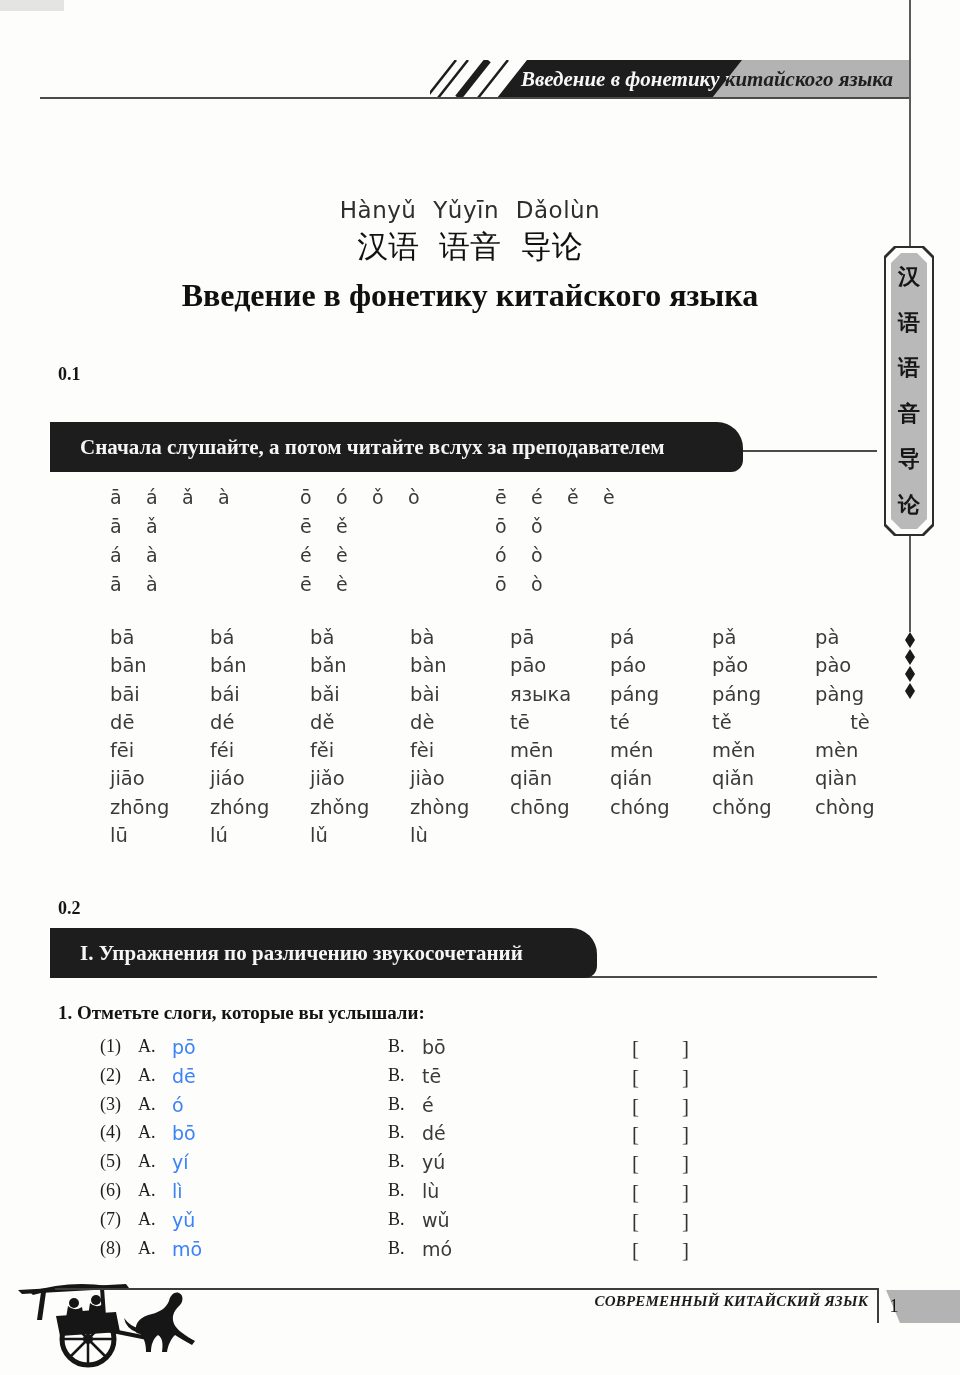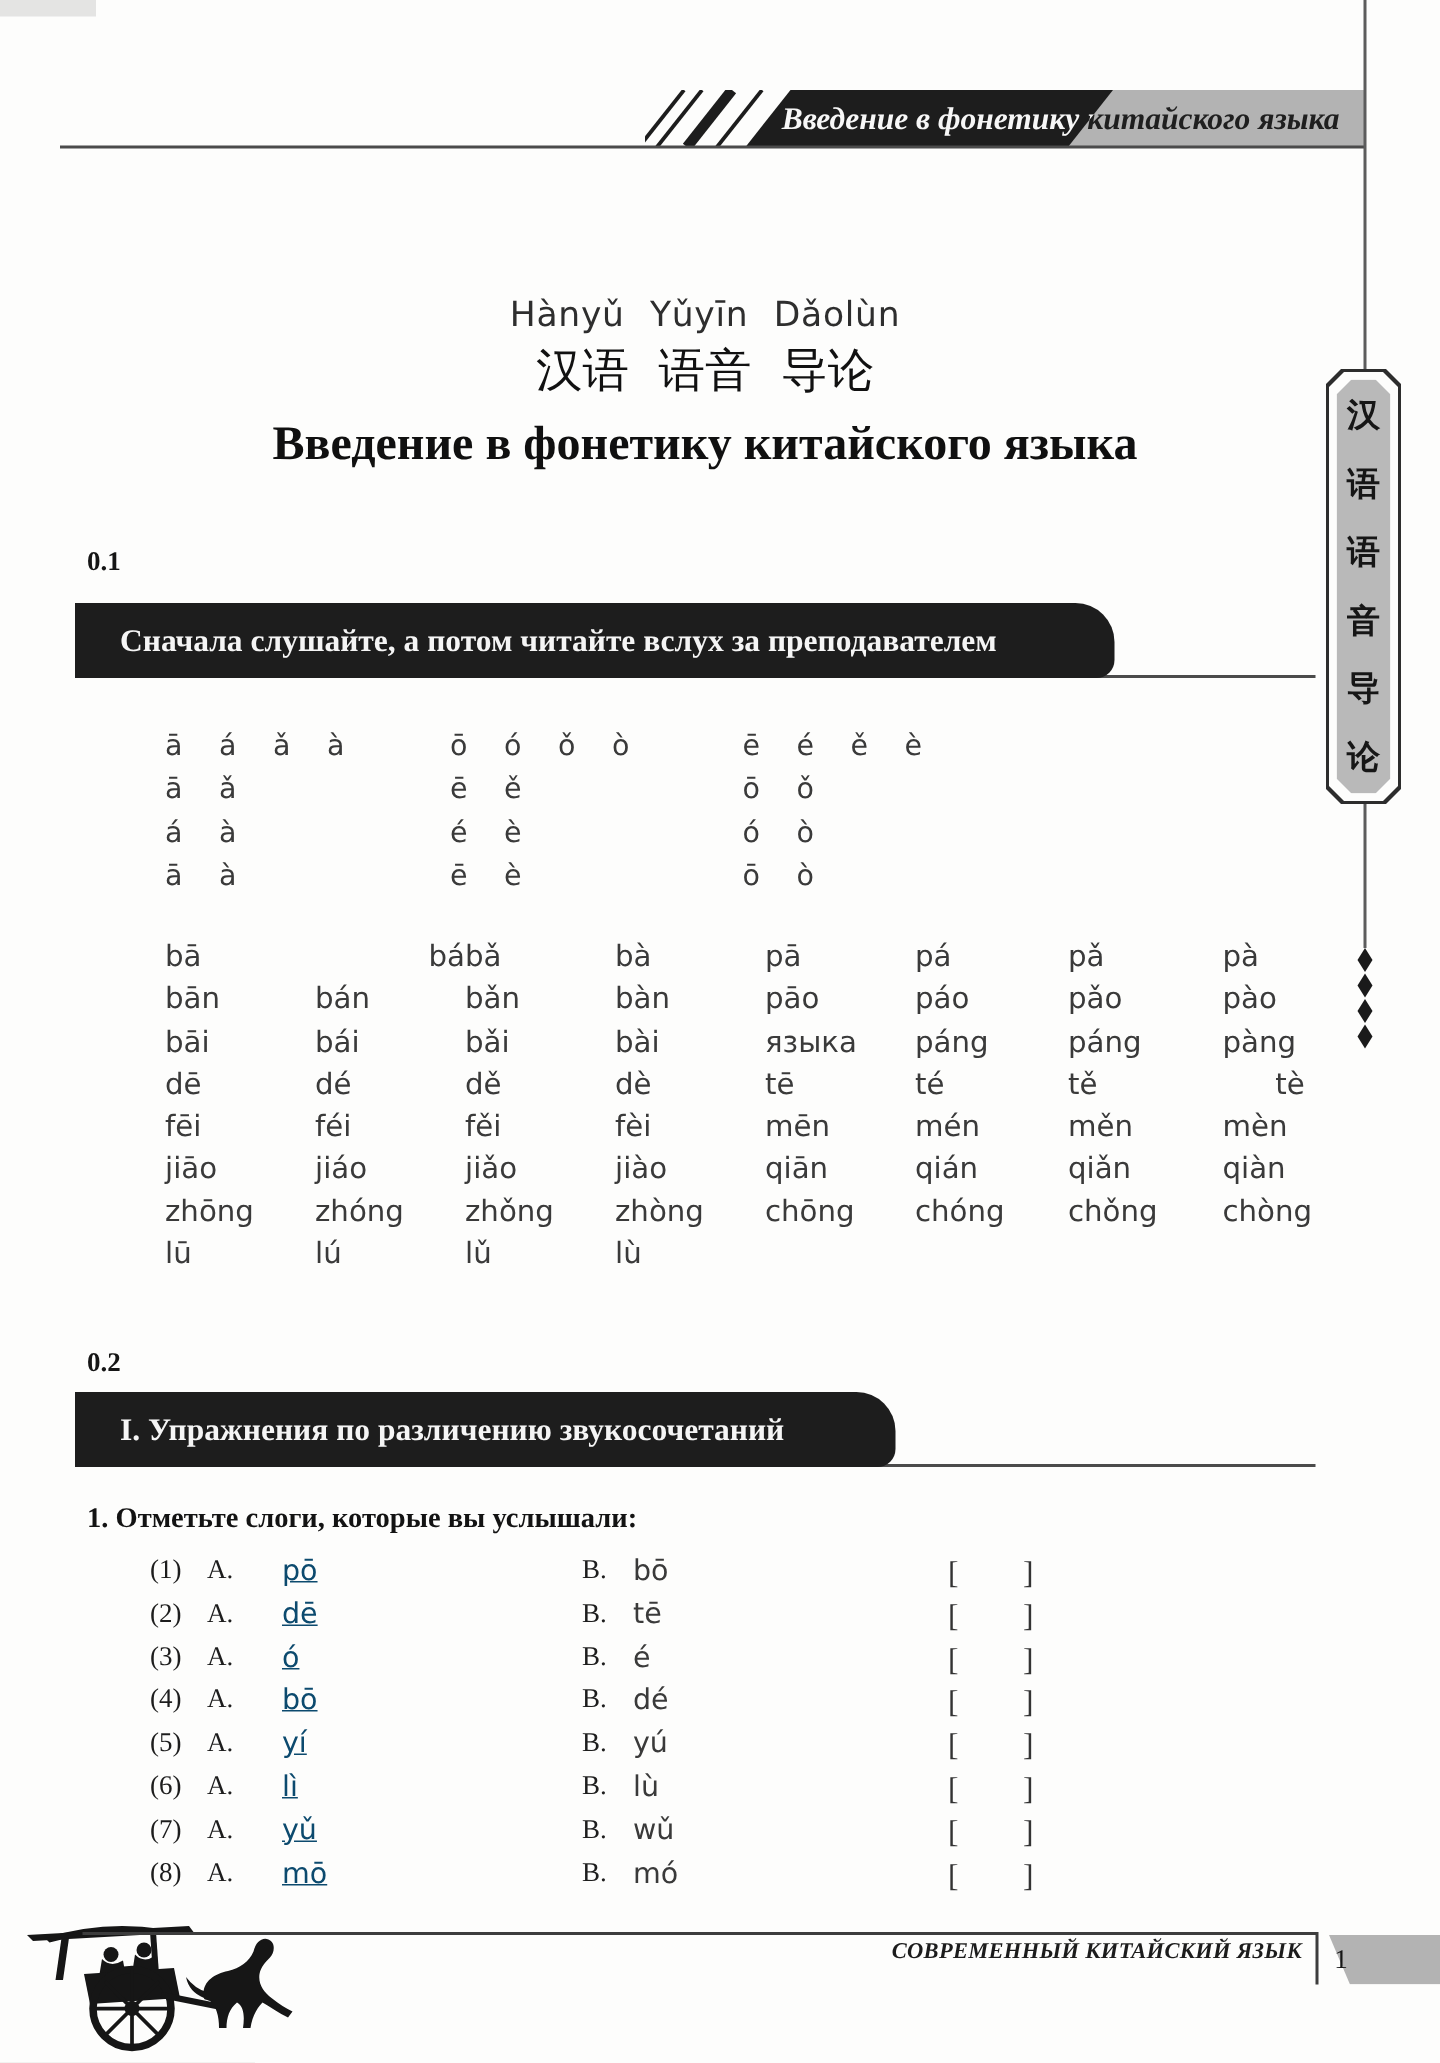--- a/index.html
+++ b/index.html
@@ -58,21 +58,21 @@
   .syl-row{display:flex;height:28.3px;}
   .syl-cell{font-size:19.5px;color:#3a3a3a;}
 
   
   .ex-title{left:58px;top:1002px;font-size:19px;font-weight:bold;color:#131313;}
   .ex-list{left:60px;top:1036px;width:780px;height:238px;}
   .ex-row{position:absolute;left:0;width:700px;height:28px;}
   .ex-row span{position:absolute;top:0;}
   .ex-n{left:40px;font-size:18px;color:#1d1d1d;}
   .ex-al{left:78px;font-size:18px;color:#1d1d1d;}
-  .ex-a{left:128px;font-size:19px;color:#0c4a6e;text-decoration:underline;}
+  .ex-a{left:112px;font-size:19px;color:#3b82f6;}
   .ex-bl{left:328px;font-size:18px;color:#1d1d1d;}
   .ex-b{left:362px;font-size:19px;color:#3a3a3a;}
   .ex-bro{left:572px;font-size:21px;color:#333;}
   .ex-brc{left:622px;font-size:21px;color:#333;}
 
   
   .chariot{left:8px;top:1276px;}
   .footer-rule{left:55px;top:1288px;width:823px;height:2px;background:#3d3d3d;}
   .footer-vline{left:877px;top:1288px;width:2px;height:35px;background:#3d3d3d;}
   .footer-title{left:480px;top:1293px;width:388px;text-align:right;font-size:15px;
@@ -123,21 +123,21 @@
       <path d="M7,51 L12,59 L7,67 L2,59 Z"></path>
     </g>
   </svg>
 
   <div class="abs title-pinyin sans">Hànyǔ Yǔyīn Dǎolùn</div>
   <div class="abs title-chinese">汉语 语音 导论</div>
   <div class="abs title-russian">Введение в фонетику китайского языка</div>
 
   <div class="abs sec-num" style="top:364px">0.1</div>
   <div class="abs bar-line" style="left:50px;top:450px;width:827px"></div>
-  <div class="abs sec-bar" style="left:50px;top:402px;width:693px">
+  <div class="abs sec-bar" style="left:50px;top:422px;width:693px">
     <span>Сначала слушайте, а потом читайте вслух за преподавателем</span>
   </div>
 
   <div class="abs tone-table" id="tone-table">
       <div class="tone-row">
         <div class="tone-group" style="left: 0px;">
           <span class="tone-cell sans">ā</span>
           <span class="tone-cell sans">á</span>
           <span class="tone-cell sans">ǎ</span>
           <span class="tone-cell sans">à</span>
@@ -194,21 +194,21 @@
         </div>
         <div class="tone-group" style="left: 385px;">
           <span class="tone-cell sans">ō</span>
           <span class="tone-cell sans">ò</span>
         </div>
       </div>
     </div>
   <div class="abs syl-table" id="syl-table">
       <div class="syl-row">
         <span class="syl-cell sans" style="width: 100px;">bā</span>
-        <span class="syl-cell sans" style="width: 100px; text-align: right;">bá</span>
+        <span class="syl-cell sans" style="width: 100px;">bá</span>
         <span class="syl-cell sans" style="width: 100px;">bǎ</span>
         <span class="syl-cell sans" style="width: 100px;">bà</span>
         <span class="syl-cell sans" style="width: 100px;">pā</span>
         <span class="syl-cell sans" style="width: 102px;">pá</span>
         <span class="syl-cell sans" style="width: 103px;">pǎ</span>
         <span class="syl-cell sans" style="width: 90px;">pà</span>
       </div>
       <div class="syl-row">
         <span class="syl-cell sans" style="width: 100px;">bān</span>
         <span class="syl-cell sans" style="width: 100px;">bán</span>

